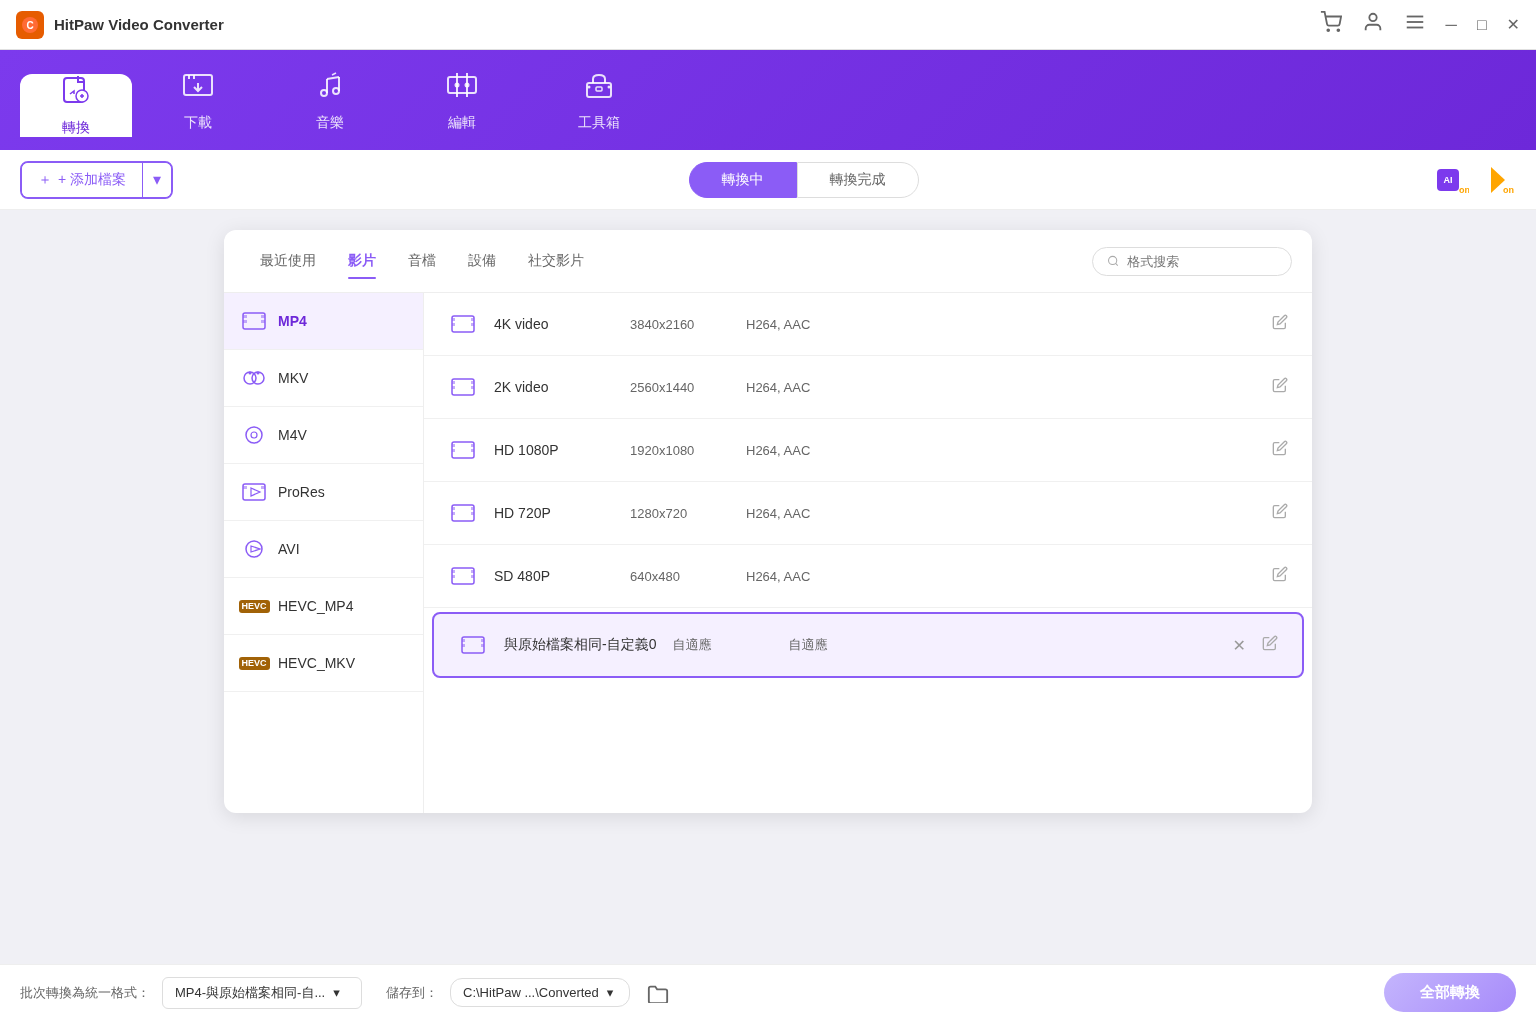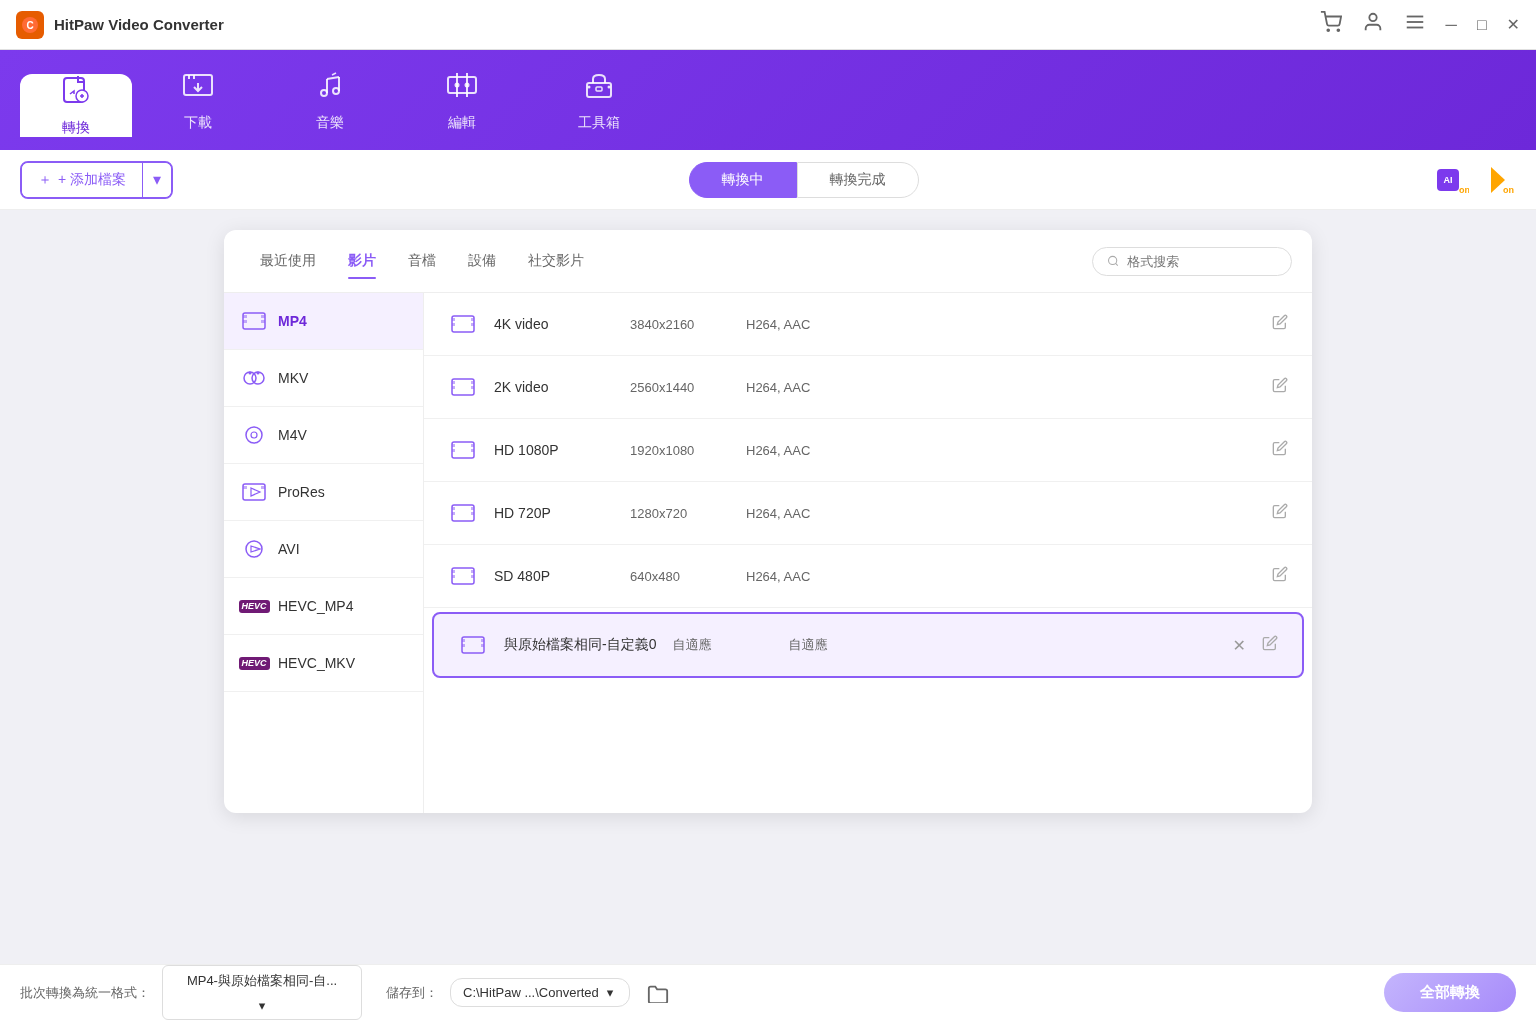--- a/index.html
+++ b/index.html
@@ -366,21 +366,20 @@
       display: flex;
       align-items: center;
       border: 1px solid #ddd;
       border-radius: 6px;
       padding: 6px 12px;
       font-size: 13px;
       color: #333;
       gap: 8px;
       cursor: pointer;
       min-width: 200px;
-      flex-direction: column;
     }
     .save-label {
       font-size: 13px;
       color: #666;
       margin-left: 12px;
     }
     .save-path {
       display: flex;
       align-items: center;
       border: 1px solid #ddd;
@@ -407,28 +406,27 @@
       background: linear-gradient(135deg, #c4b5fd, #a78bfa);
       color: #fff;
       border: none;
       border-radius: 24px;
       padding: 10px 36px;
       font-size: 15px;
       cursor: pointer;
       font-weight: 600;
     }
     .icon-hevc {
-      background: #701a75;
+      background: #a16207;
       color: #fff;
       font-size: 9px;
       font-weight: bold;
       border-radius: 3px;
       padding: 2px 3px;
       line-height: 1;
-      font-style: italic;
     }
   </style>
 </head>
 <body>
 
 <div class="titlebar">
   <div class="titlebar-logo">
     <svg width="18" height="18" viewBox="0 0 18 18" fill="none">
       <circle cx="9" cy="9" r="8" fill="#ff6b35"></circle>
       <text x="9" y="13" text-anchor="middle" fill="white" font-size="10" font-weight="bold">C</text>

